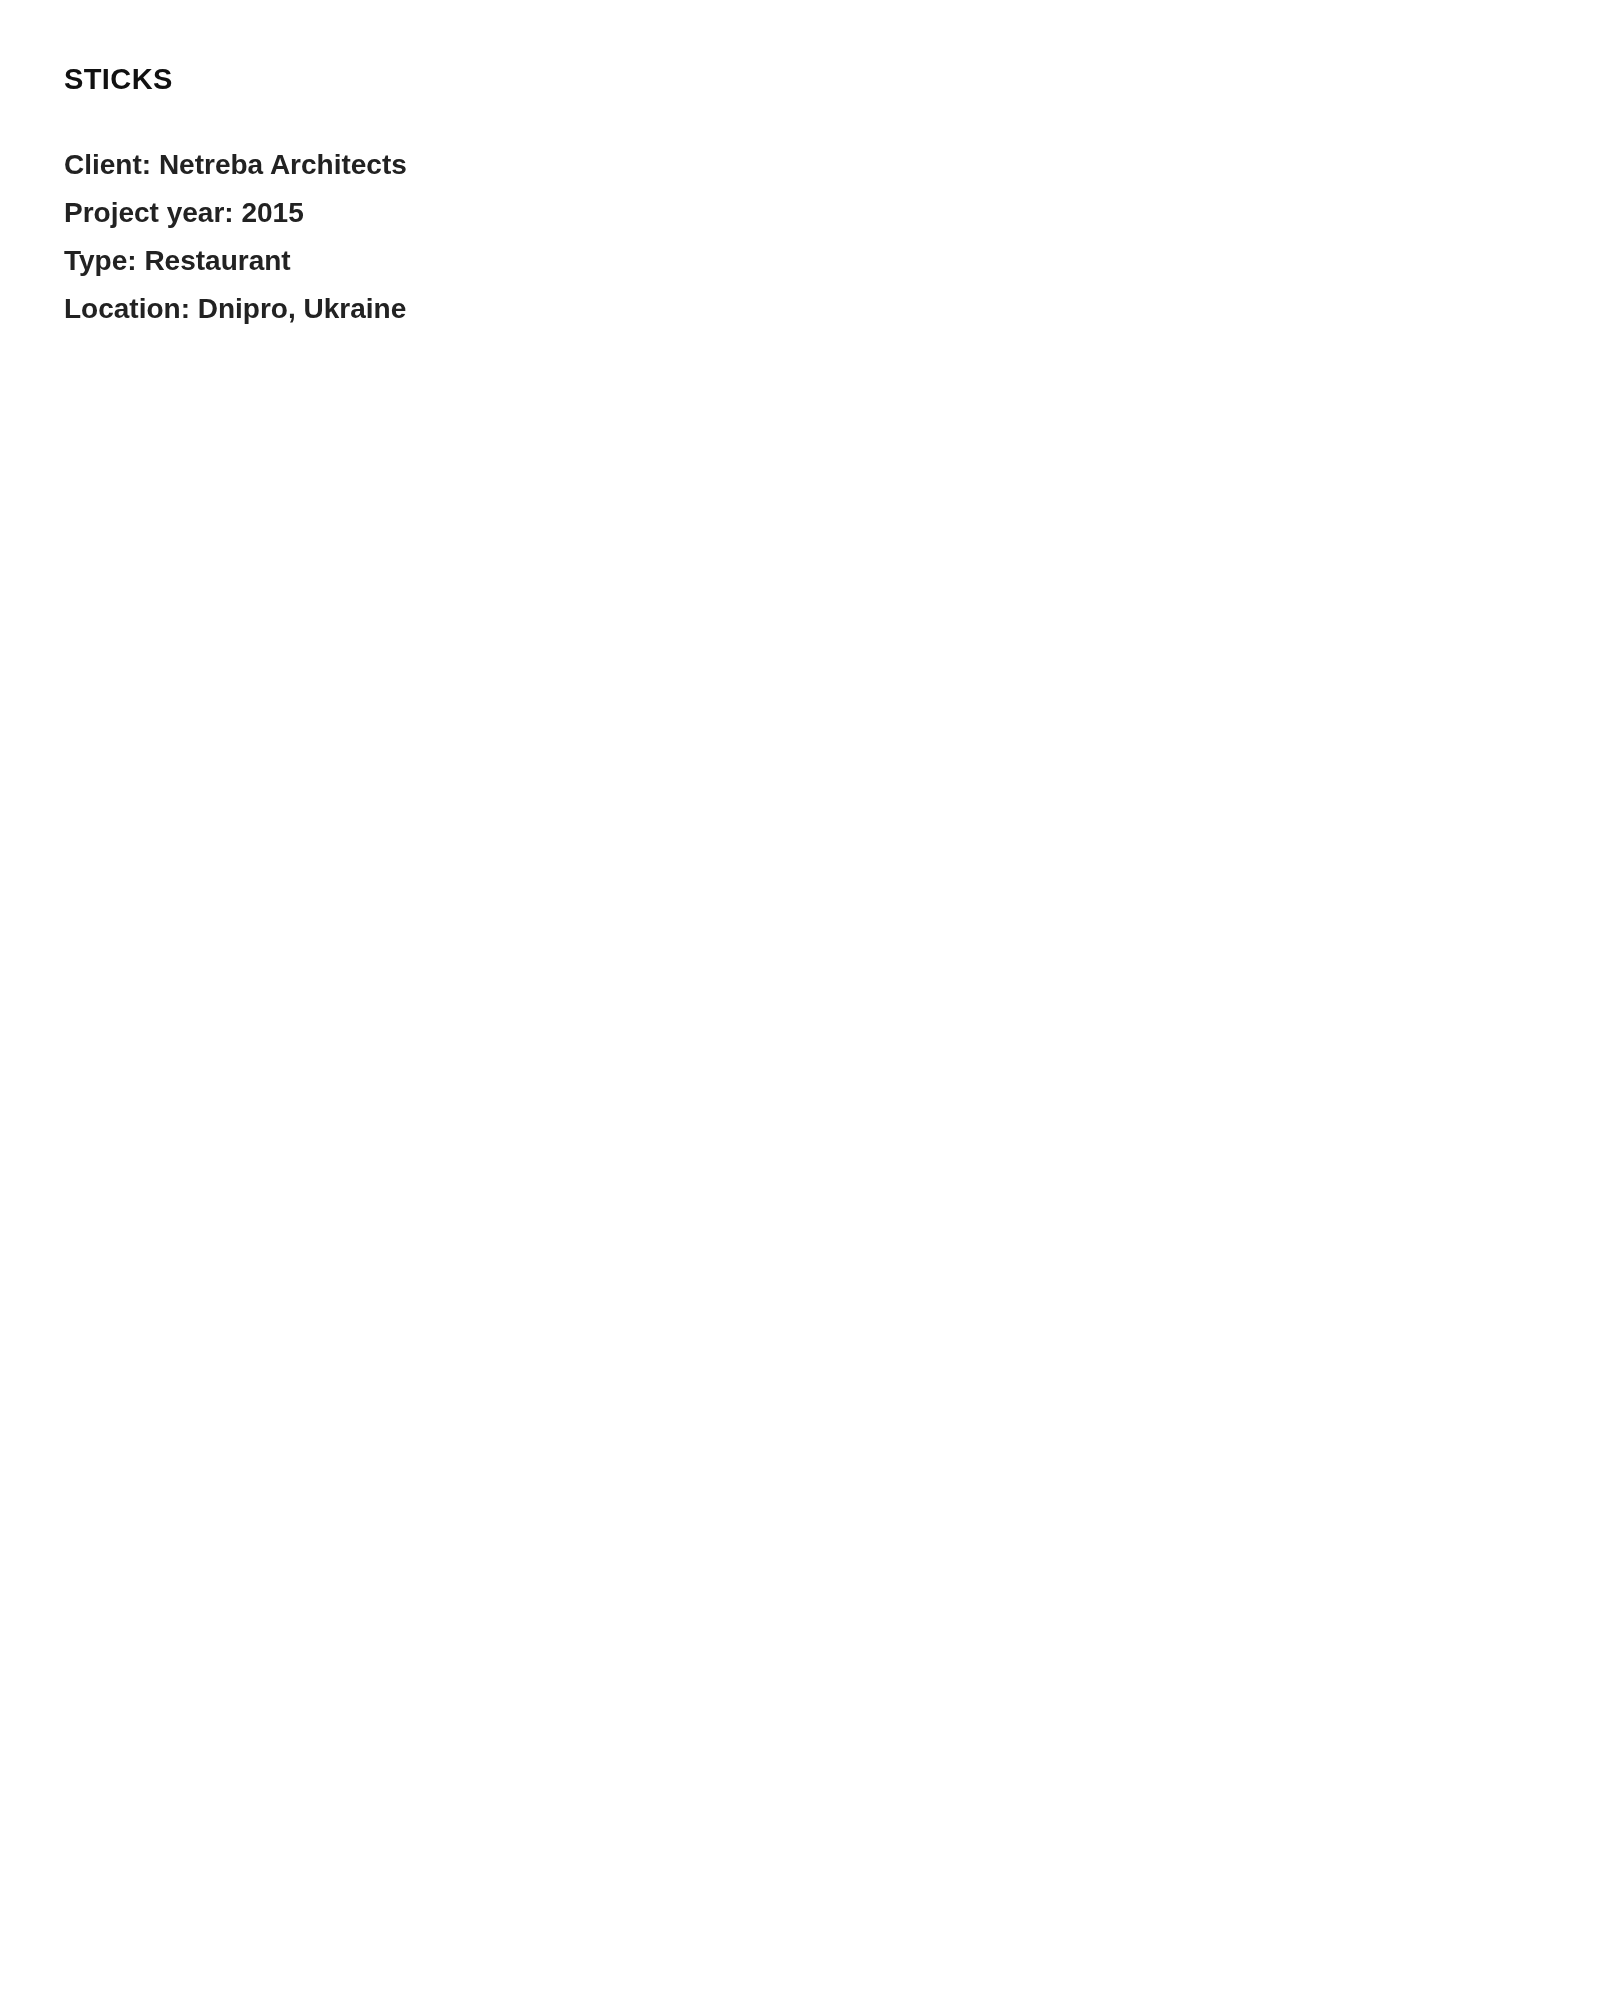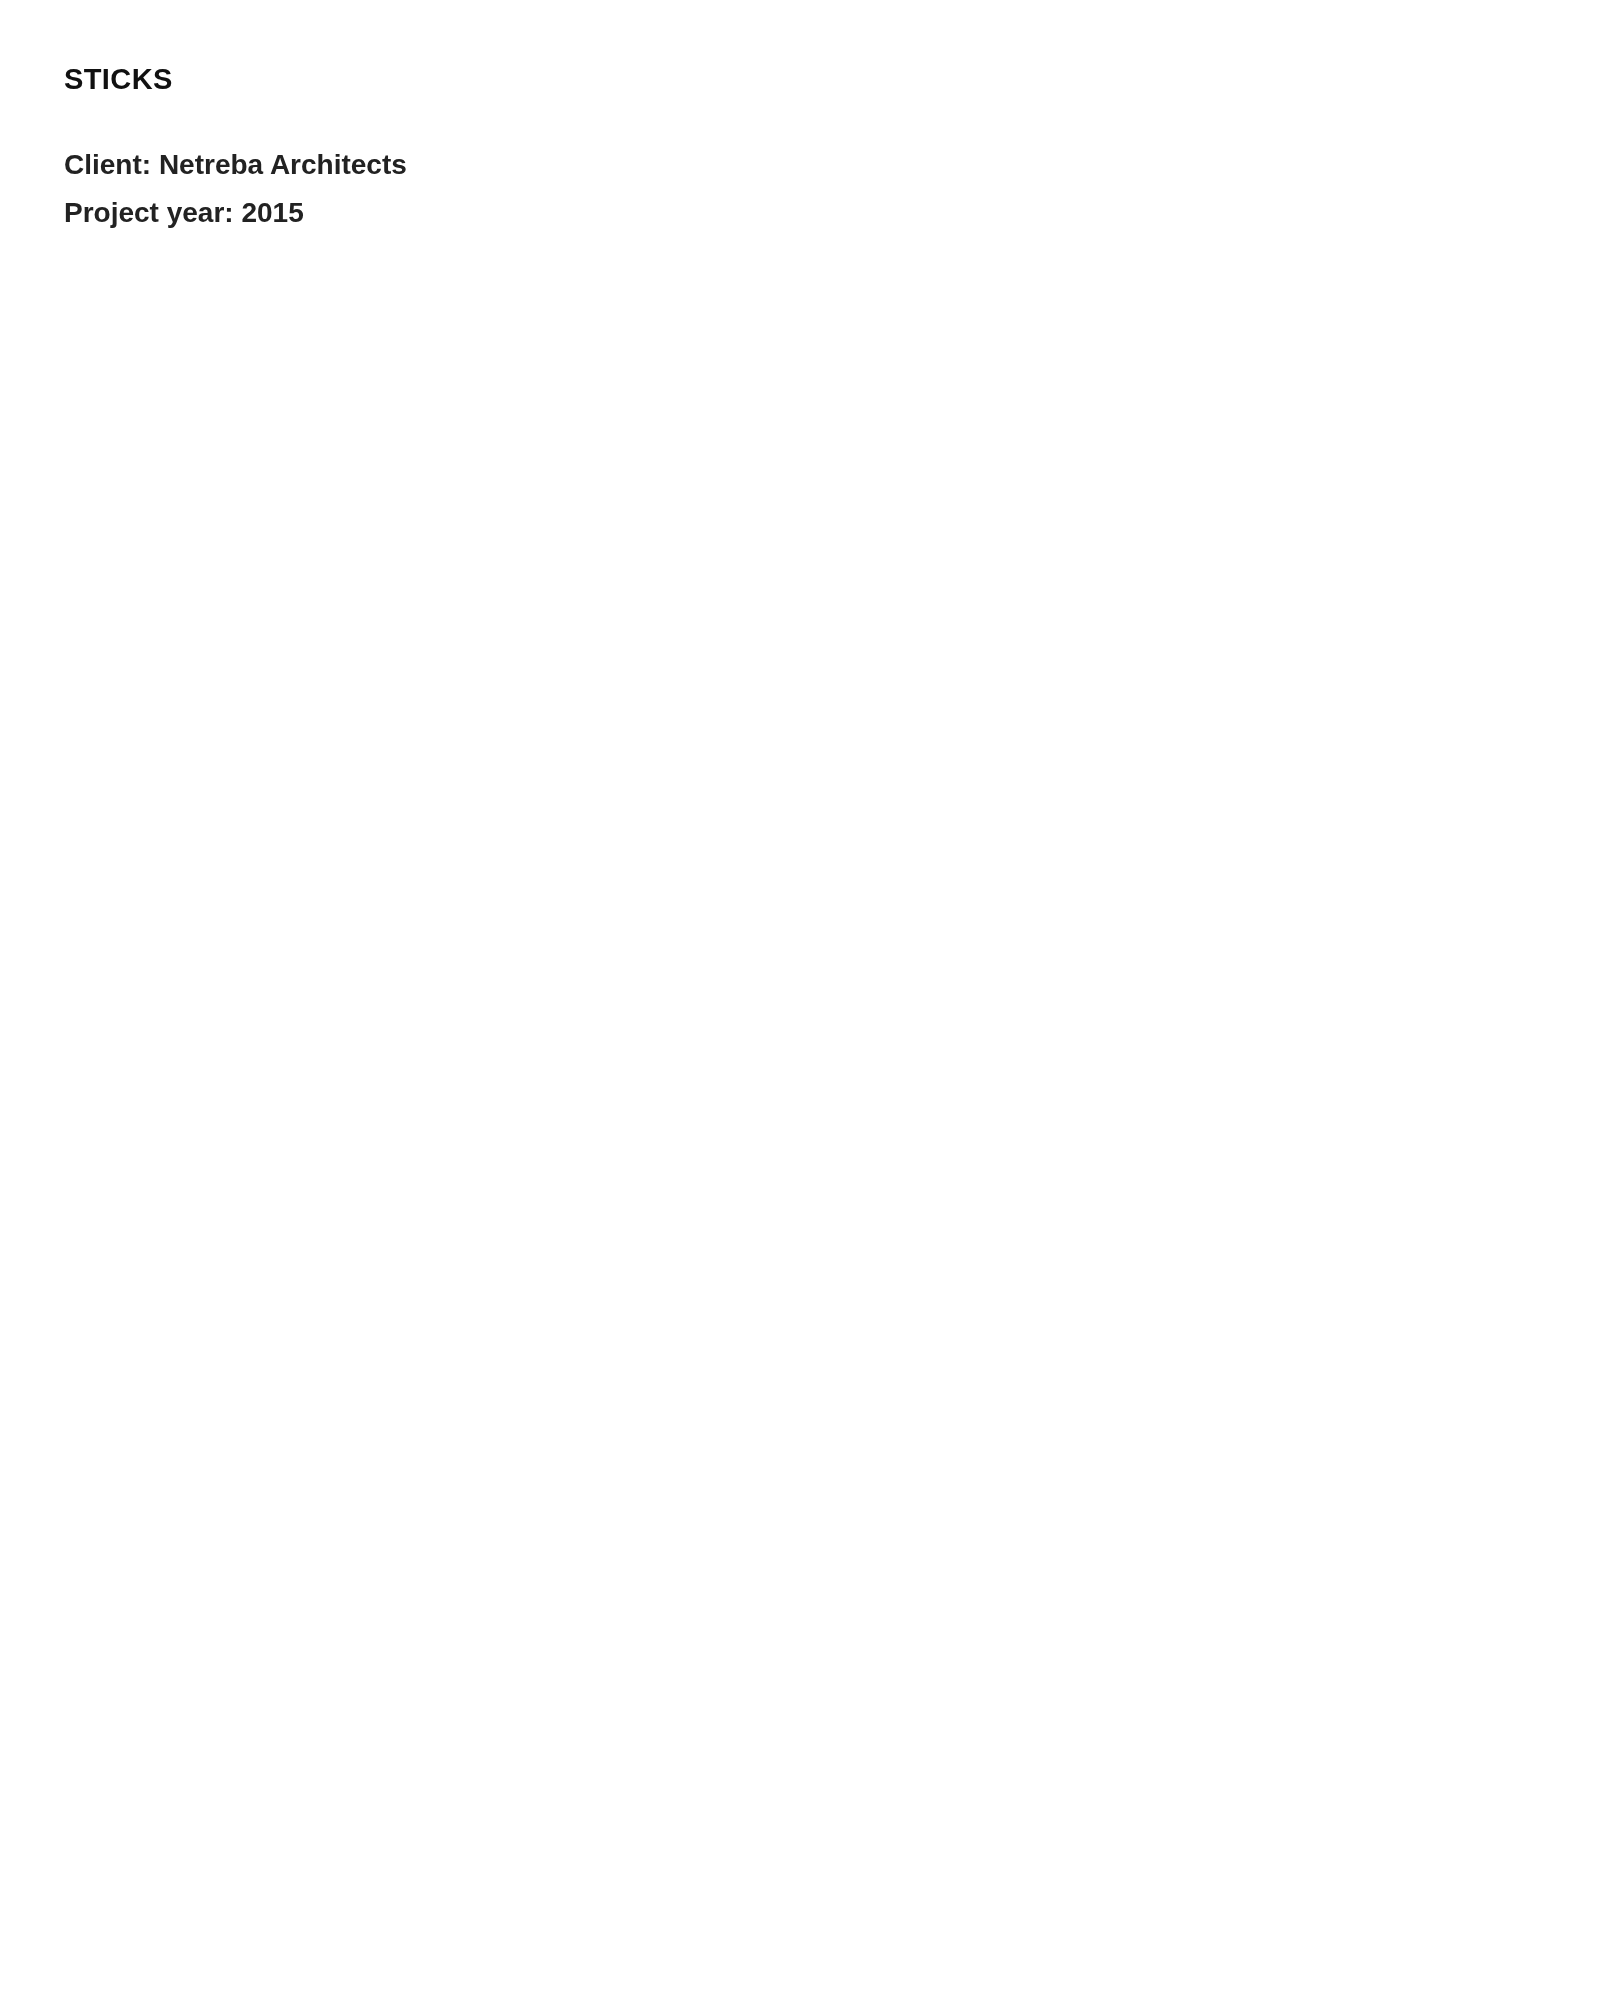--- a/index.html
+++ b/index.html
@@ -43,15 +43,17 @@
 </head>
 <body>
 
 <div class="page">
 
   <h1 class="project-title">STICKS</h1>
 
   <div class="meta-block">
     <div class="meta-line">Client: Netreba Architects</div>
     <div class="meta-line">Project year: 2015</div>
+    <div class="meta-line">Type: Restaurant</div>
+    <div class="meta-line">Location: Dnipro, Ukraine</div>
   </div>
 
 </div>
 
 </body></html>

